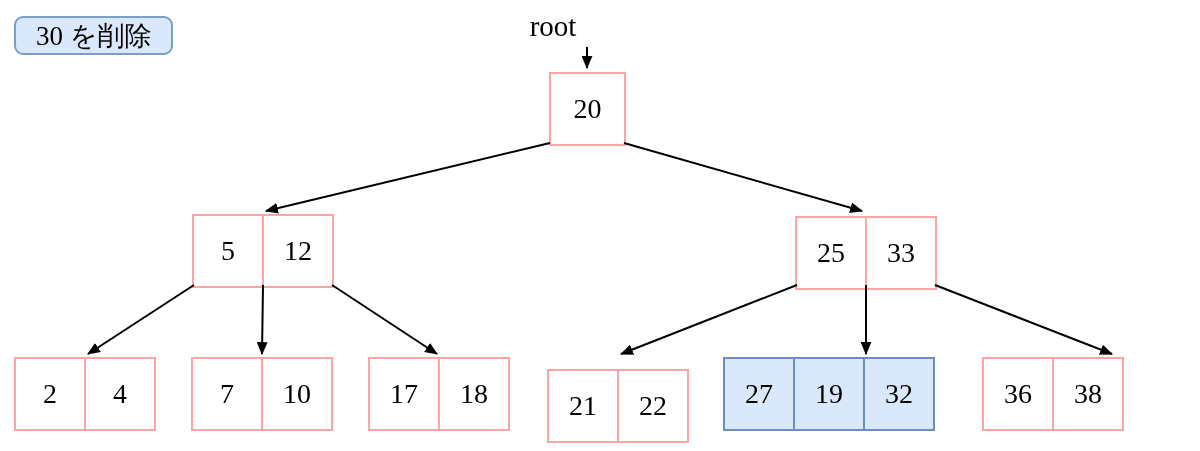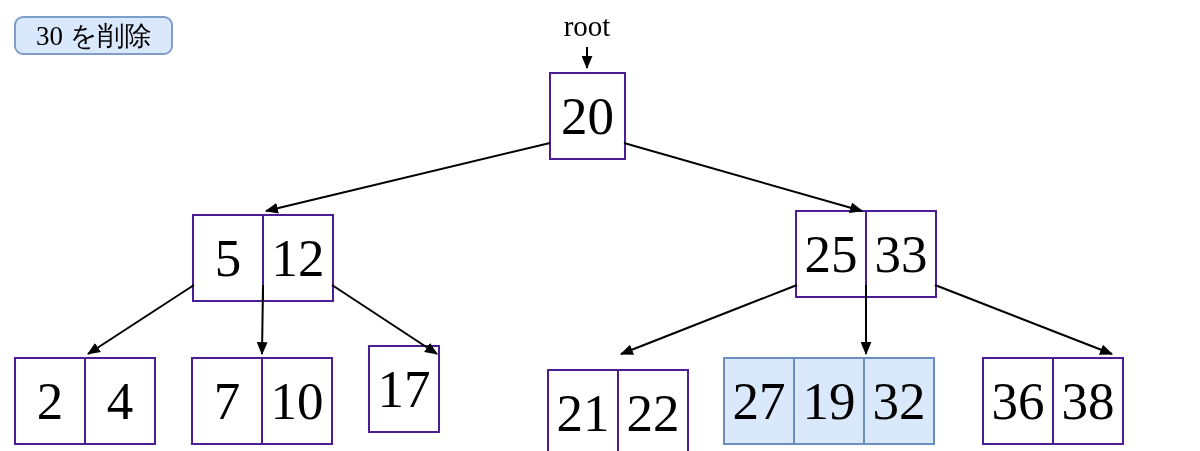--- a/index.html
+++ b/index.html
@@ -16,32 +16,32 @@
     height: 39px; padding: 12px 20px;
     display: flex; align-items: center;
     background: var(--hl-fill, #dae8fc);
     border: 2px solid var(--badge-stroke, #7f9dc9);
     border-radius: 9px;
     font-size: 27px; color: #000;
     white-space: nowrap;
   }
 
   .root-label {
-    position: absolute; left: 587px; top: 10px;
+    position: absolute; left: 553px; top: 10px;
     transform: translateX(-50%);
     font-size: 29px; color: #000;
   }
 
   .node { position: absolute; display: flex; }
   .cell {
-    width: 72px; height: 88px;
-    border: 2px solid #4c1d95;
+    width: 72px; height: 74px;
+    border: 2px solid #fca5a5;
     background: #fff;
     display: flex; align-items: center; justify-content: center;
-    font-size: 53px; color: #000;
+    font-size: 28px; color: #000;
     line-height: 1;
   }
   .cell + .cell { margin-left: -2px; }
   .node-root .cell { width: 77px; }
   .node.highlighted .cell {
     background: var(--hl-fill, #dae8fc);
     border-color: var(--hl-stroke, #6c8ebf);
     font-family: Liberation Serif, serif;
   }
 
@@ -63,37 +63,38 @@
 
   <div class="node node-root" style="left:549px; top:72px;">
     <div class="cell">20</div>
   </div>
 
   <div class="node" style="left:192px; top:214px;">
     <div class="cell">5</div>
     <div class="cell">12</div>
   </div>
 
-  <div class="node" style="left:795px; top:210px;">
+  <div class="node" style="left:795px; top:216px;">
     <div class="cell">25</div>
     <div class="cell">33</div>
   </div>
 
   <div class="node" style="left:14px; top:357px;">
     <div class="cell">2</div>
     <div class="cell">4</div>
   </div>
 
   <div class="node" style="left:191px; top:357px;">
     <div class="cell">7</div>
     <div class="cell">10</div>
   </div>
 
-  <div class="node" style="left:368px; top:345px;justify-content:flex-end;">
+  <div class="node" style="left:368px; top:357px;justify-content:flex-end;">
     <div class="cell">17</div>
+    <div class="cell">18</div>
   </div>
 
   <div class="node" style="left:547px; top:357px;margin-top:12px;">
     <div class="cell">21</div>
     <div class="cell">22</div>
   </div>
 
   <div class="node highlighted" style="left:723px; top:357px;">
     <div class="cell">27</div>
     <div class="cell">19</div>

